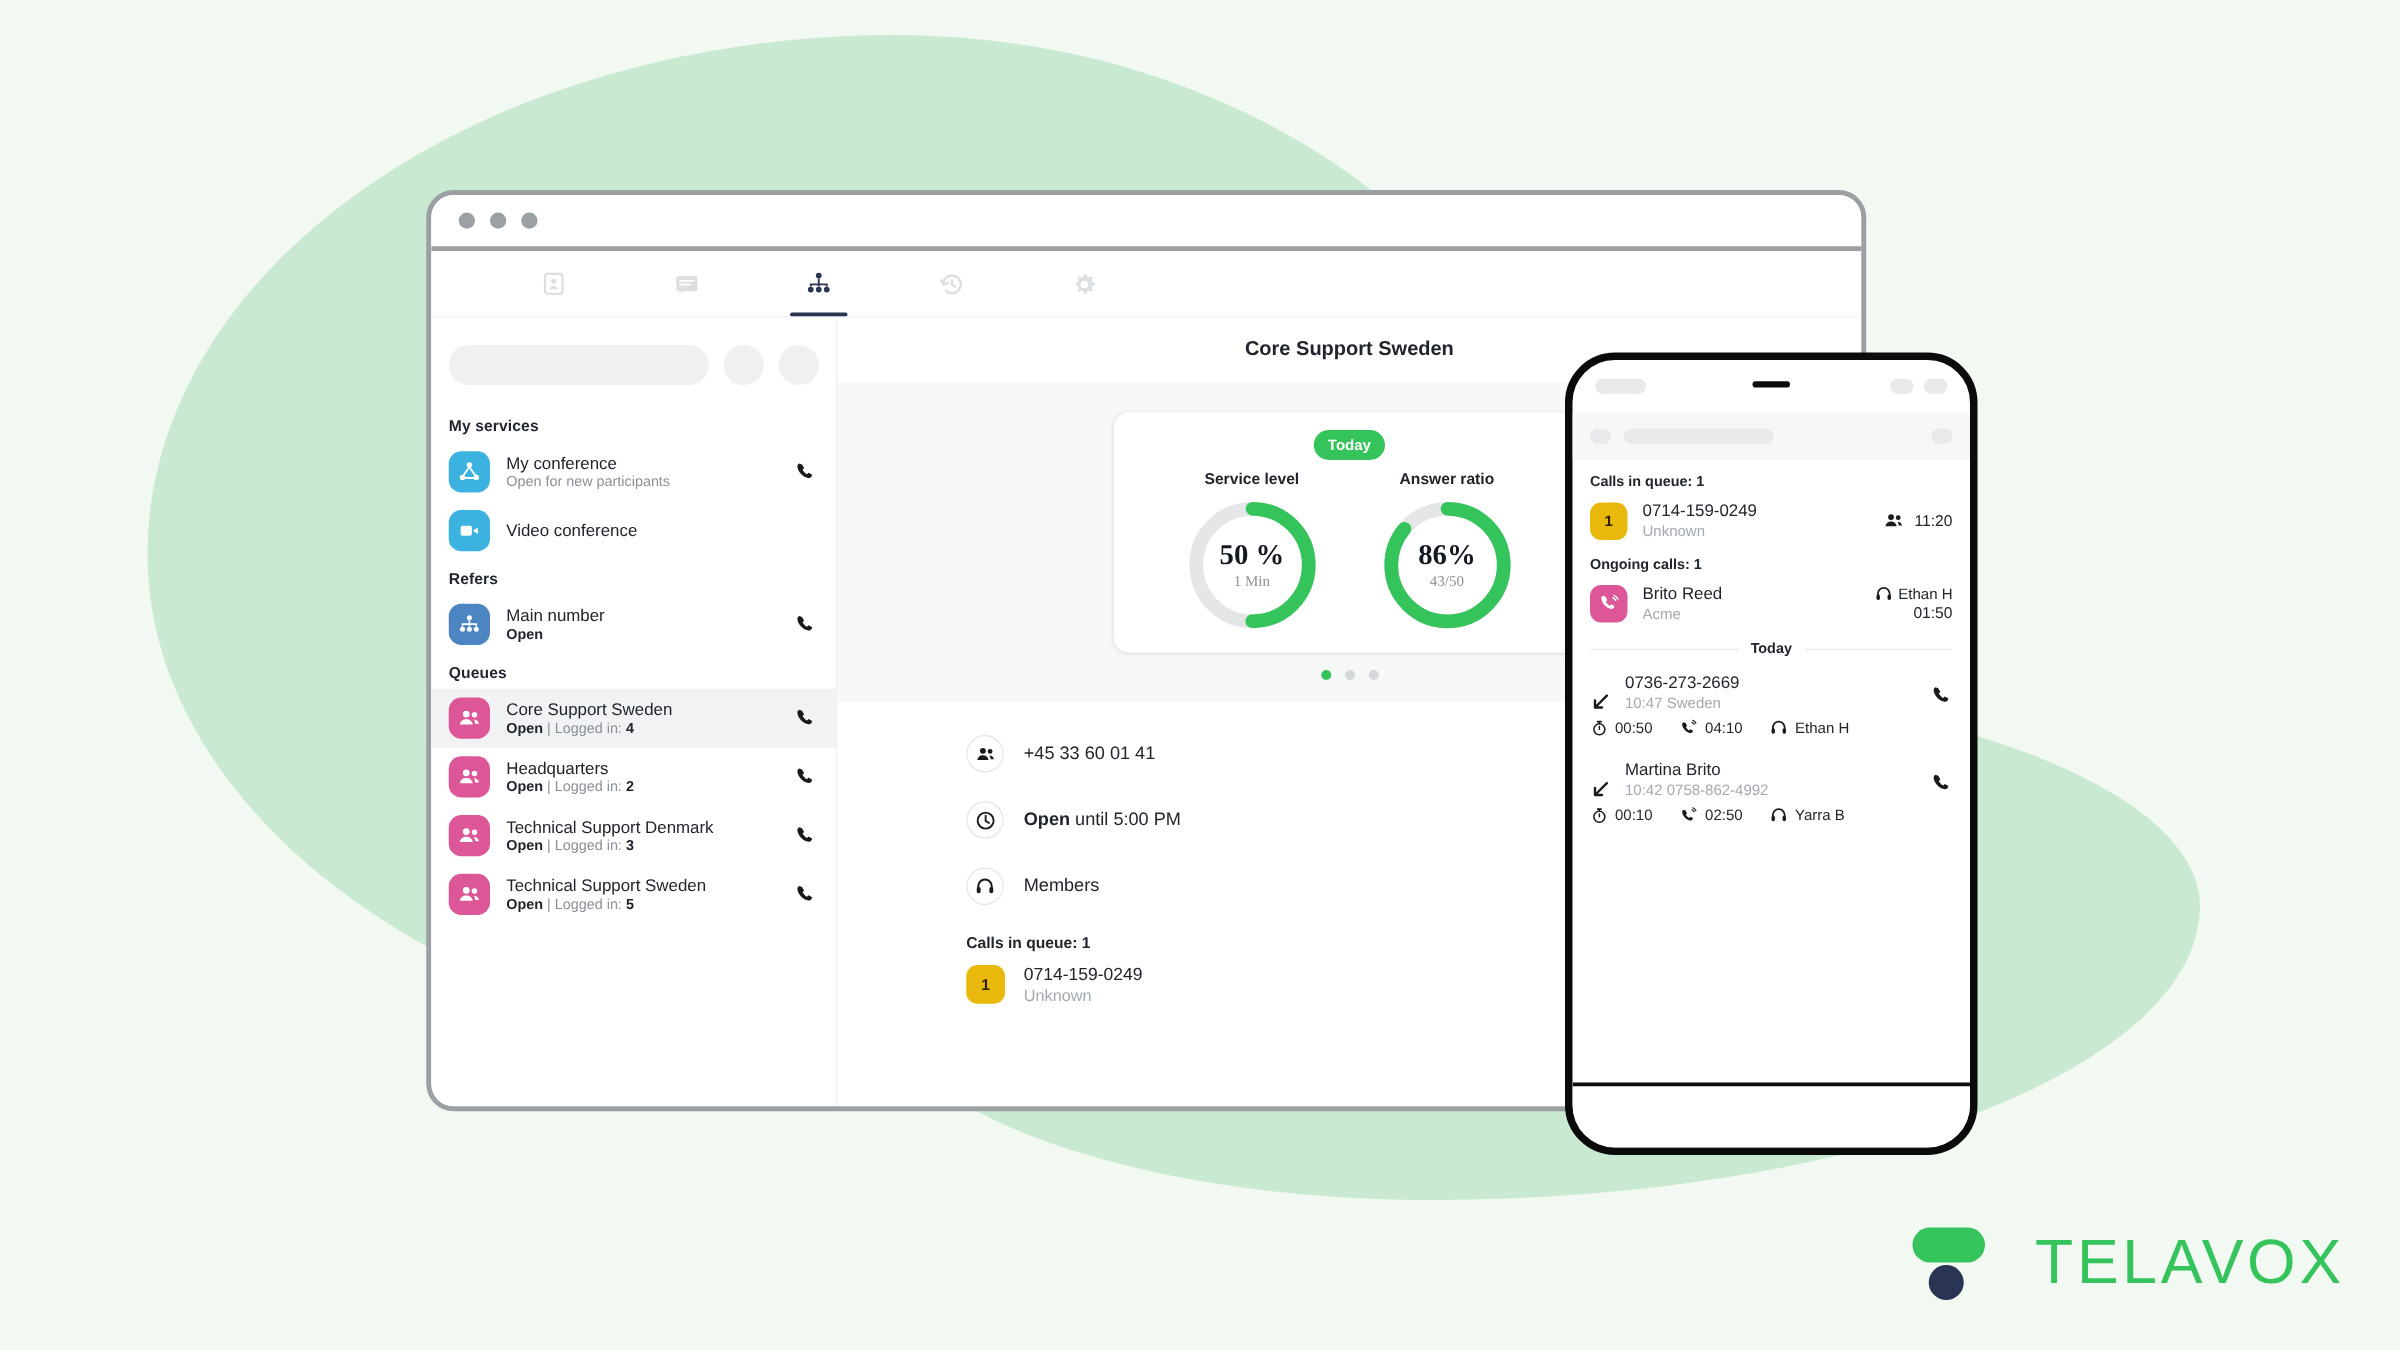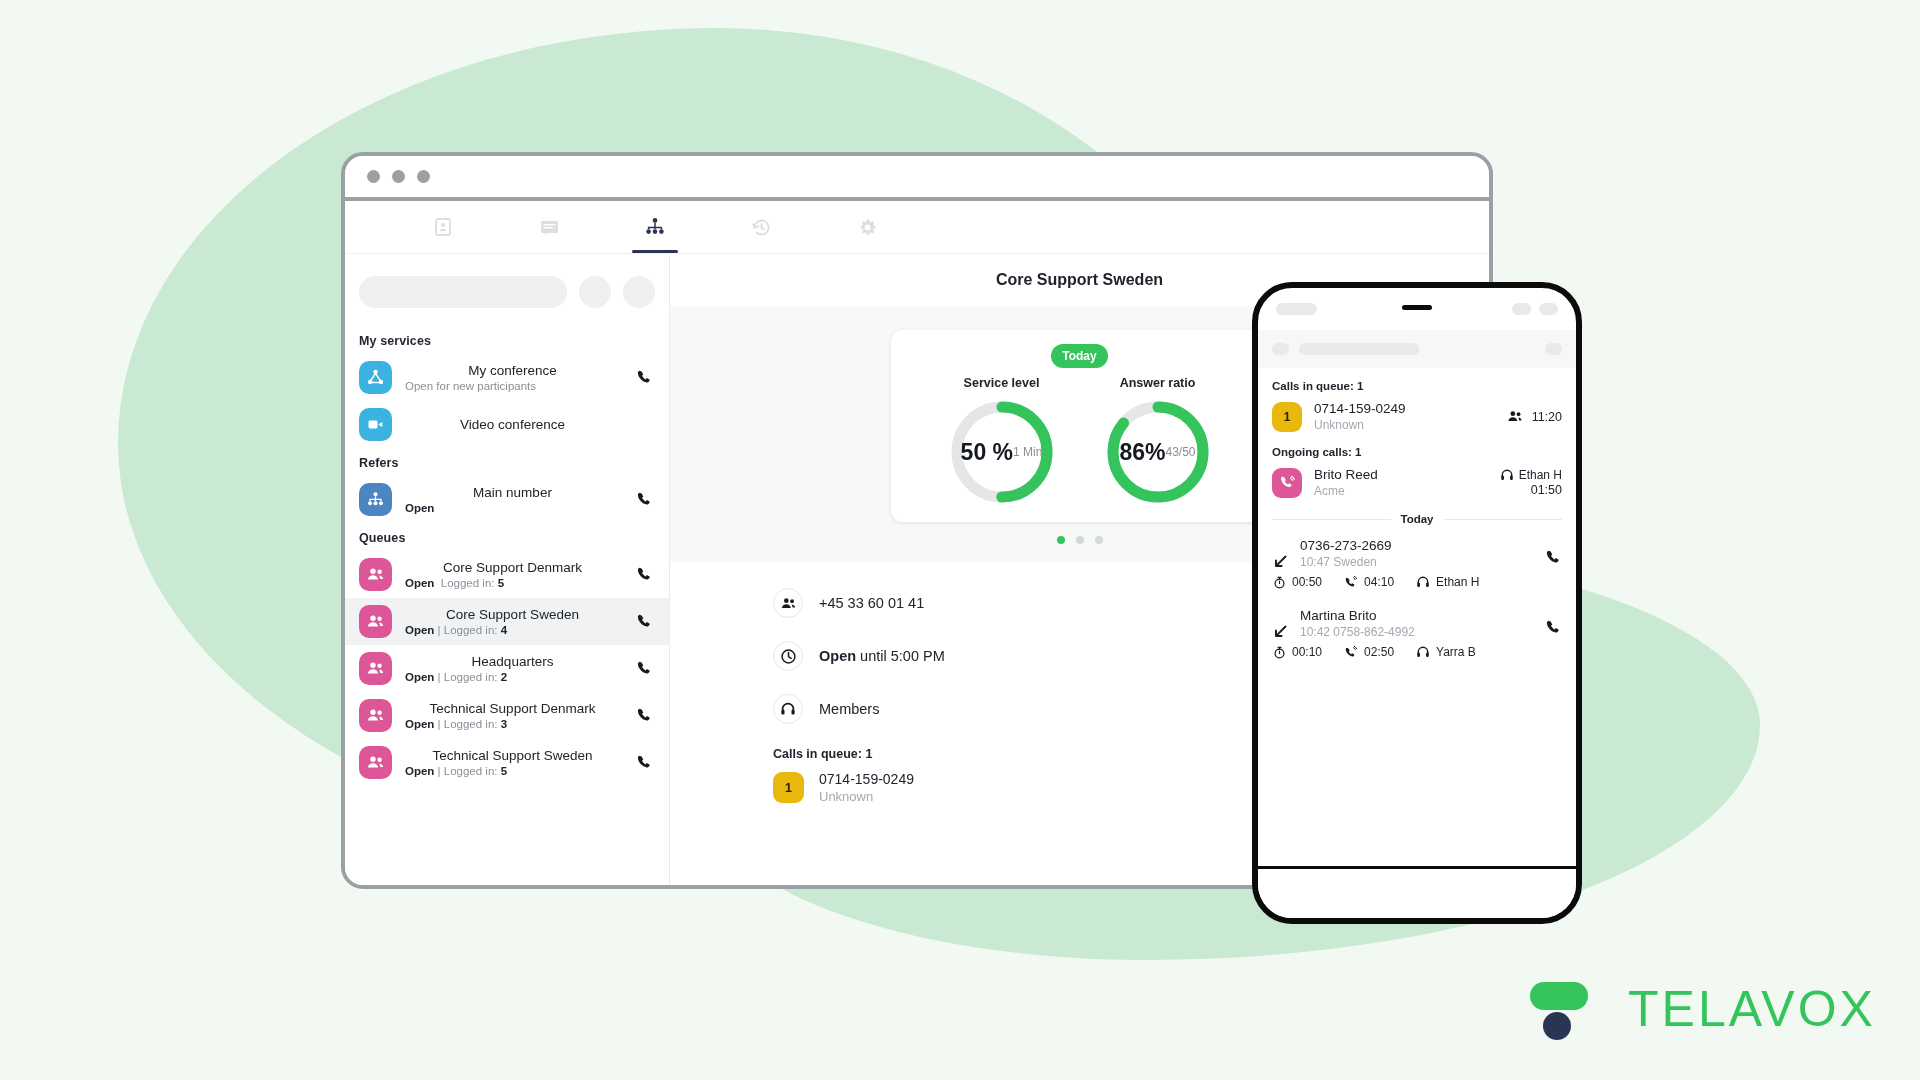--- a/index.html
+++ b/index.html
@@ -70,21 +70,21 @@
   }
   .srow.sel { background: #F1F2F3; }
   .avatar {
     width: 33px; height: 33px; border-radius: 10px; flex: none;
     display: flex; align-items: center; justify-content: center;
   }
   .av-blue { background: #3BB2DF; }
   .av-navy { background: #4C85C2; }
   .av-pink { background: #DD5698; }
   .srow .txt { flex: 1; min-width: 0; }
-  .srow .name { font-size: 13.5px; color: #20242C; line-height: 17px; white-space: nowrap; text-align: center; }
+  .srow .name { font-size: 13.5px; color: #20242C; line-height: 17px; white-space: nowrap; }
   .srow .sub { font-size: 11.5px; color: #8A9098; line-height: 15px; white-space: nowrap; }
   .srow .sub b { color: #20242C; font-weight: 700; }
   .srow .sub .num { color: #20242C; font-weight: 700; }
   .callbtn { width: 22px; height: 22px; flex: none; display:flex; align-items:center; justify-content:center; }
 
   
   .main { flex: 1; display: flex; flex-direction: column; background: #fff; }
   .main-header { height: 52px; display: flex; align-items: center; justify-content: center; background: #fff; }
   .main-header .title { font-size: 16px; font-weight: 700; color: #20242C; }
 
@@ -98,22 +98,22 @@
     display: block; width: 57px; margin: 0 auto 8px auto; text-align: center;
     background: #35C45B; color: #fff; font-size: 12px; font-weight: 700;
     padding: 5px 0; border-radius: 12px;
   }
   .gauges { display: flex; justify-content: center; gap: 46px; }
   .gauge-wrap { width: 110px; text-align: center; }
   .gauge-label { font-size: 12.5px; font-weight: 700; color: #20242C; margin-bottom: 8px; }
   .gauge { position: relative; width: 108px; height: 108px; margin: 0 auto; }
   .gauge svg { transform: rotate(-90deg); display:block; }
   .gauge .inner {
-    position: absolute; inset: 0; display: flex; flex-direction: row;
-    align-items: center; justify-content: center;
+    position: absolute; inset: 0; display: flex; flex-direction: column;
+    justify-content: center; font-family: Liberation Serif, serif;
   }
   .gauge .val { font-size: 23px; font-weight: 700; color: #141820; line-height: 26px; }
   .gauge .sub { font-size: 12px; color: #8A9098; line-height: 16px; }
 
   .dots { display: flex; justify-content: center; gap: 11px; margin-top: 14px; }
   .pdot { width: 8px; height: 8px; border-radius: 50%; background: #D4D8DB; }
   .pdot.on { background: #35C45B; }
 
   .details { padding: 26px 0 0 103px; background: #fff; flex: 1; }
   .drow { display: flex; align-items: center; gap: 16px; margin-bottom: 23px; }
@@ -306,39 +306,20 @@
           </div>
           <div class="callbtn">
             <svg width="17" height="17" viewBox="0 0 17 17">
               <path d="M3.4 1.8c-.9.4-1.6 1.3-1.5 2.4.3 4.2 4.6 8.7 8.9 9.2 1.1.1 2.1-.6 2.5-1.5l.5-1.2-3-1.6-1.2 1.3c-1.5-.8-2.8-2.1-3.6-3.6l1.3-1.2L5.6 2.6z" fill="#1A1A1A"></path>
             </svg>
           </div>
         </div>
 
         <div class="group-title">Queues</div>
 
-        <div class="srow">
-          <div class="avatar av-pink">
-            <svg width="19" height="15" viewBox="0 0 19 15">
-              <circle cx="7" cy="4.2" r="2.7" fill="#fff"></circle>
-                <circle cx="13.6" cy="4.8" r="2.2" fill="#fff"></circle>
-              <path d="M1.8 12.6C2.2 9.9 4.3 8.3 7 8.3s4.8 1.6 5.2 4.3z" fill="#fff"></path>
-              <path d="M13.2 8.6c2 0 3.6 1.3 4 3.4h-3.1c-.1-1.3-.4-2.4-.9-3.4z" fill="#fff"></path>
-            </svg>
-          </div>
-          <div class="txt">
-            <div class="name">Core Support Denmark</div>
-            <div class="sub"><b>Open</b>&nbsp; <span>Logged in:</span> <span class="num">5</span></div>
-          </div>
-          <div class="callbtn">
-            <svg width="17" height="17" viewBox="0 0 17 17">
-              <path d="M3.4 1.8c-.9.4-1.6 1.3-1.5 2.4.3 4.2 4.6 8.7 8.9 9.2 1.1.1 2.1-.6 2.5-1.5l.5-1.2-3-1.6-1.2 1.3c-1.5-.8-2.8-2.1-3.6-3.6l1.3-1.2L5.6 2.6z" fill="#1A1A1A"></path>
-            </svg>
-          </div>
-        </div>
 
         <div class="srow sel">
           <div class="avatar av-pink">
             <svg width="19" height="15" viewBox="0 0 19 15">
               <circle cx="7" cy="4.2" r="2.7" fill="#fff"></circle>
                 <circle cx="13.6" cy="4.8" r="2.2" fill="#fff"></circle>
               <path d="M1.8 12.6C2.2 9.9 4.3 8.3 7 8.3s4.8 1.6 5.2 4.3z" fill="#fff"></path>
               <path d="M13.2 8.6c2 0 3.6 1.3 4 3.4h-3.1c-.1-1.3-.4-2.4-.9-3.4z" fill="#fff"></path>
             </svg>
           </div>

